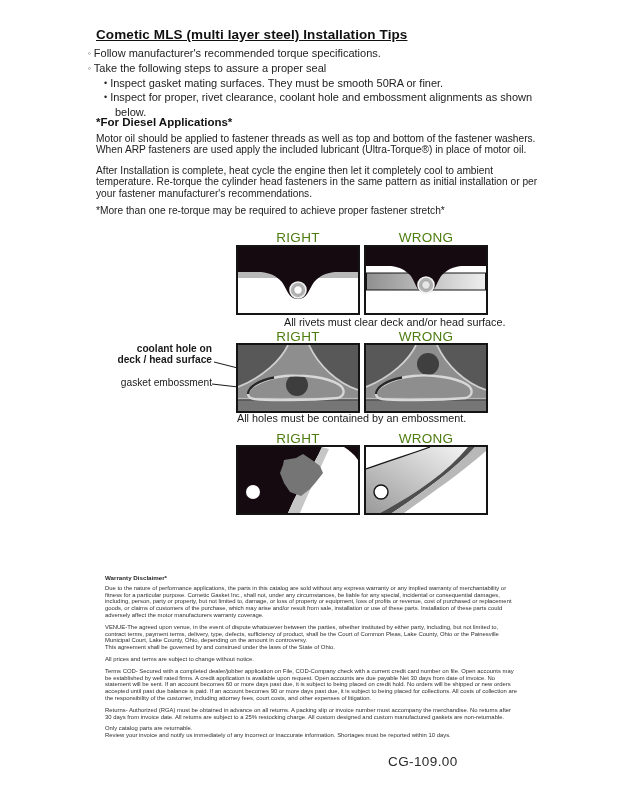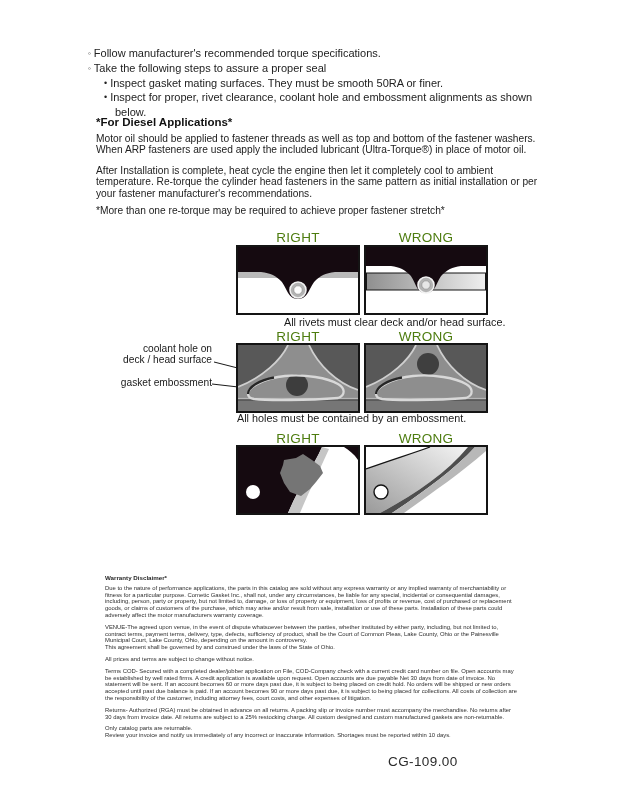--- a/index.html
+++ b/index.html
@@ -36,41 +36,42 @@
   .dg-caption { position:absolute; left:237px; font-size:10.8px; line-height:12px; color:#1a1a1a; }
 
   .col-l { left:236px; }
   .col-r { left:364px; }
   .r1t { top:230px; } .r1b { top:245px; } .r1c { top:316px;margin-left:47px; }
   .r2t { top:329px; } .r2b { top:343px; } .r2c { top:412px;text-align:right; }
   .r3t { top:431px; } .r3b { top:445px; } .r3c { top:517px; }
 
   
   .lbl { position:absolute; font-size:10.2px; line-height:10.8px; text-align:right; color:#1a1a1a; }
-  .lbl-coolant { left:106px; top:344px; width:106px; }
+  .lbl-coolant { left:106px; top:344px; width:106px;font-weight:bold; }
   .lbl-emboss  { left:96px;  top:378px; width:116px; }
   .leaders { position:absolute; left:108px; top:340px; width:200px; height:64px; pointer-events:none; }
 
   
   .dc { position:absolute; left:105px; width:414px; font-size:5.9px; line-height:6.7px; color:#2e2e2e; }
   .dc-h  { top:575px; font-weight:bold; font-size:6.2px; color:#1f1f1f; }
   .dc-p1 { top:585px; }
   .dc-p2 { top:624px; }
   .dc-p3 { top:656px; }
   .dc-p4 { top:668px; }
   .dc-p5 { top:707px; }
   .dc-p6 { top:725px; }
 
   .page-num { position:absolute; left:388px; top:754px; font-size:13.5px; color:#2a2a2a; letter-spacing:0.4px; }
 </style>
 </head>
 <body>
 
 <div class="page">
 
+  <div class="title">Cometic MLS (multi layer steel) Installation Tips</div>
 
   <div class="tips">
     <div class="tip">Follow manufacturer's recommended torque specifications.</div>
     <div class="tip">Take the following steps to assure a proper seal</div>
     <div class="tip subtip">Inspect gasket mating surfaces.  They must be smooth 50RA or finer.</div>
     <div class="tip subtip">Inspect for proper, rivet clearance, coolant hole and embossment alignments as shown below.</div>
   </div>
 
   <div class="dz-h">*For Diesel Applications*</div>
   <div class="dz-p dz-p1">Motor oil should be applied to fastener threads as well as top and bottom of the fastener washers. When ARP fasteners are used apply the included lubricant (Ultra-Torque®) in place of motor oil.</div>

